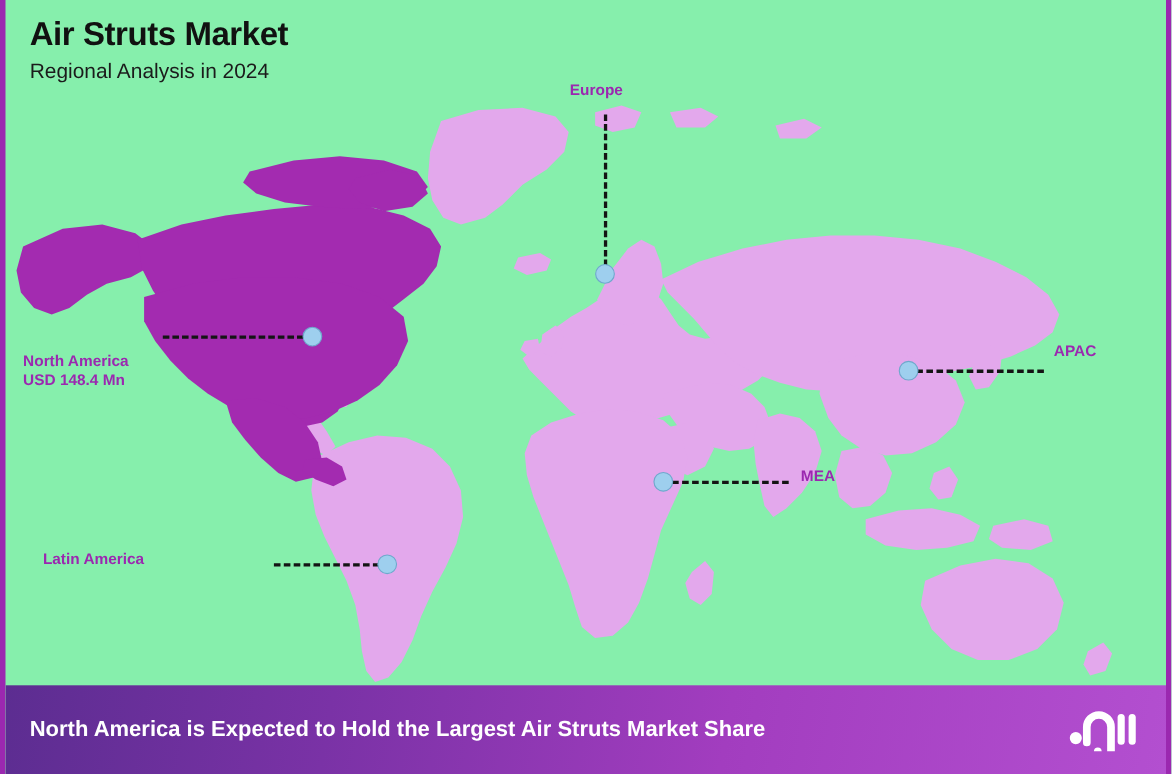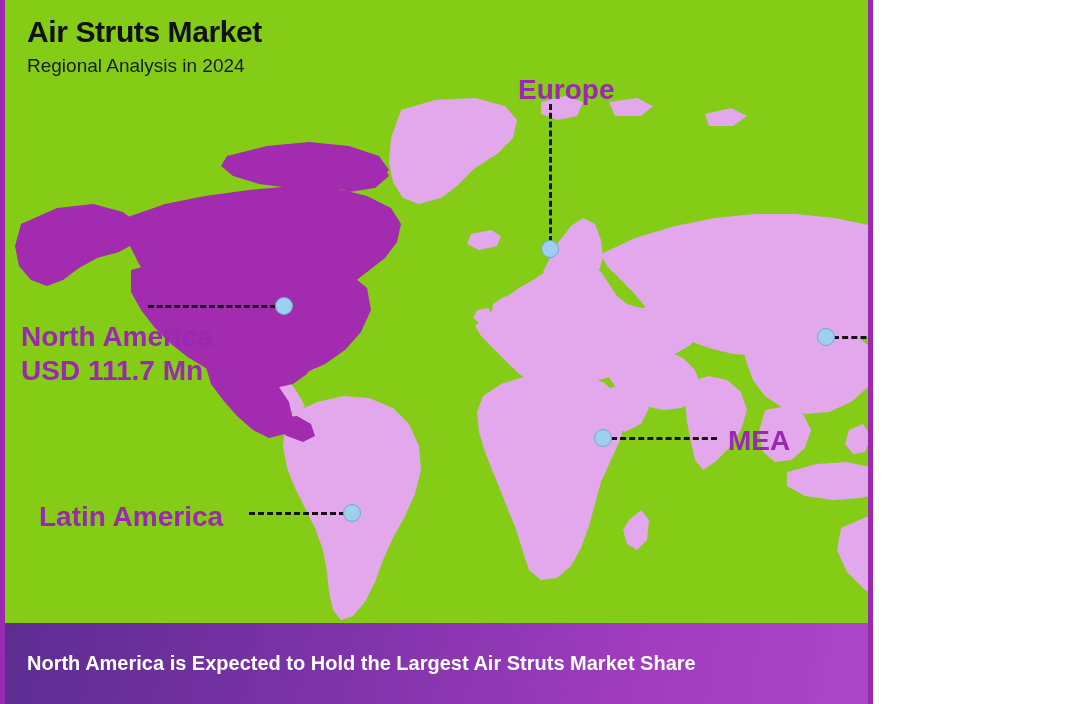--- a/index.html
+++ b/index.html
@@ -5,23 +5,23 @@
   html, body {
     margin: 0;
     padding: 0;
     background: #ffffff;
   }
   body {
     font-family: "Liberation Sans", sans-serif;
   }
   #infographic {
     position: relative;
-    width: 873px;
+    width: 1065px;
     height: 704px;
-    background: #84cc16;
+    background: #86efac;
     overflow: hidden;
     box-sizing: border-box;
     border-left: 5px solid #9B28B0;
     border-right: 5px solid #9B28B0;
   }
 
   
   #header {
     position: absolute;
     left: 22px;
@@ -81,21 +81,21 @@
     width: 0;
     border-left: 3px dashed #141414;
     z-index: 25;
   }
 
   
   .region-label {
     position: absolute;
     color: #9B28B0;
     font-weight: bold;
-    font-size: 28px;
+    font-size: 14px;
     line-height: 1.2;
     white-space: nowrap;
     z-index: 35;
   }
   .region-label .sub { display: block; }
 
   
   #banner {
     position: absolute;
     left: 0;
@@ -228,21 +228,21 @@
 
     <div class="leader-h" style="left:143px; top:247px; width:128px;"></div>
     <div class="leader-v" style="left:544px; top:46px; height:138px;"></div>
     <div class="leader-h" style="left:828px; top:278px; width:116px;"></div>
     <div class="leader-h" style="left:606px; top:379px; width:106px;"></div>
     <div class="leader-h" style="left:244px; top:454px; width:96px;"></div>
   </div>
 
   <div class="region-label" style="left:16px; top:320px;">
     <span>North America</span>
-    <span class="sub">USD 111.7 Mn</span>
+    <span class="sub">USD 148.4 Mn</span>
   </div>
 
   <div class="region-label" style="left:513px; top:73px;">
     <span>Europe</span>
   </div>
 
   <div class="region-label" style="left:953px; top:311px;">
     <span>APAC</span>
   </div>
 

